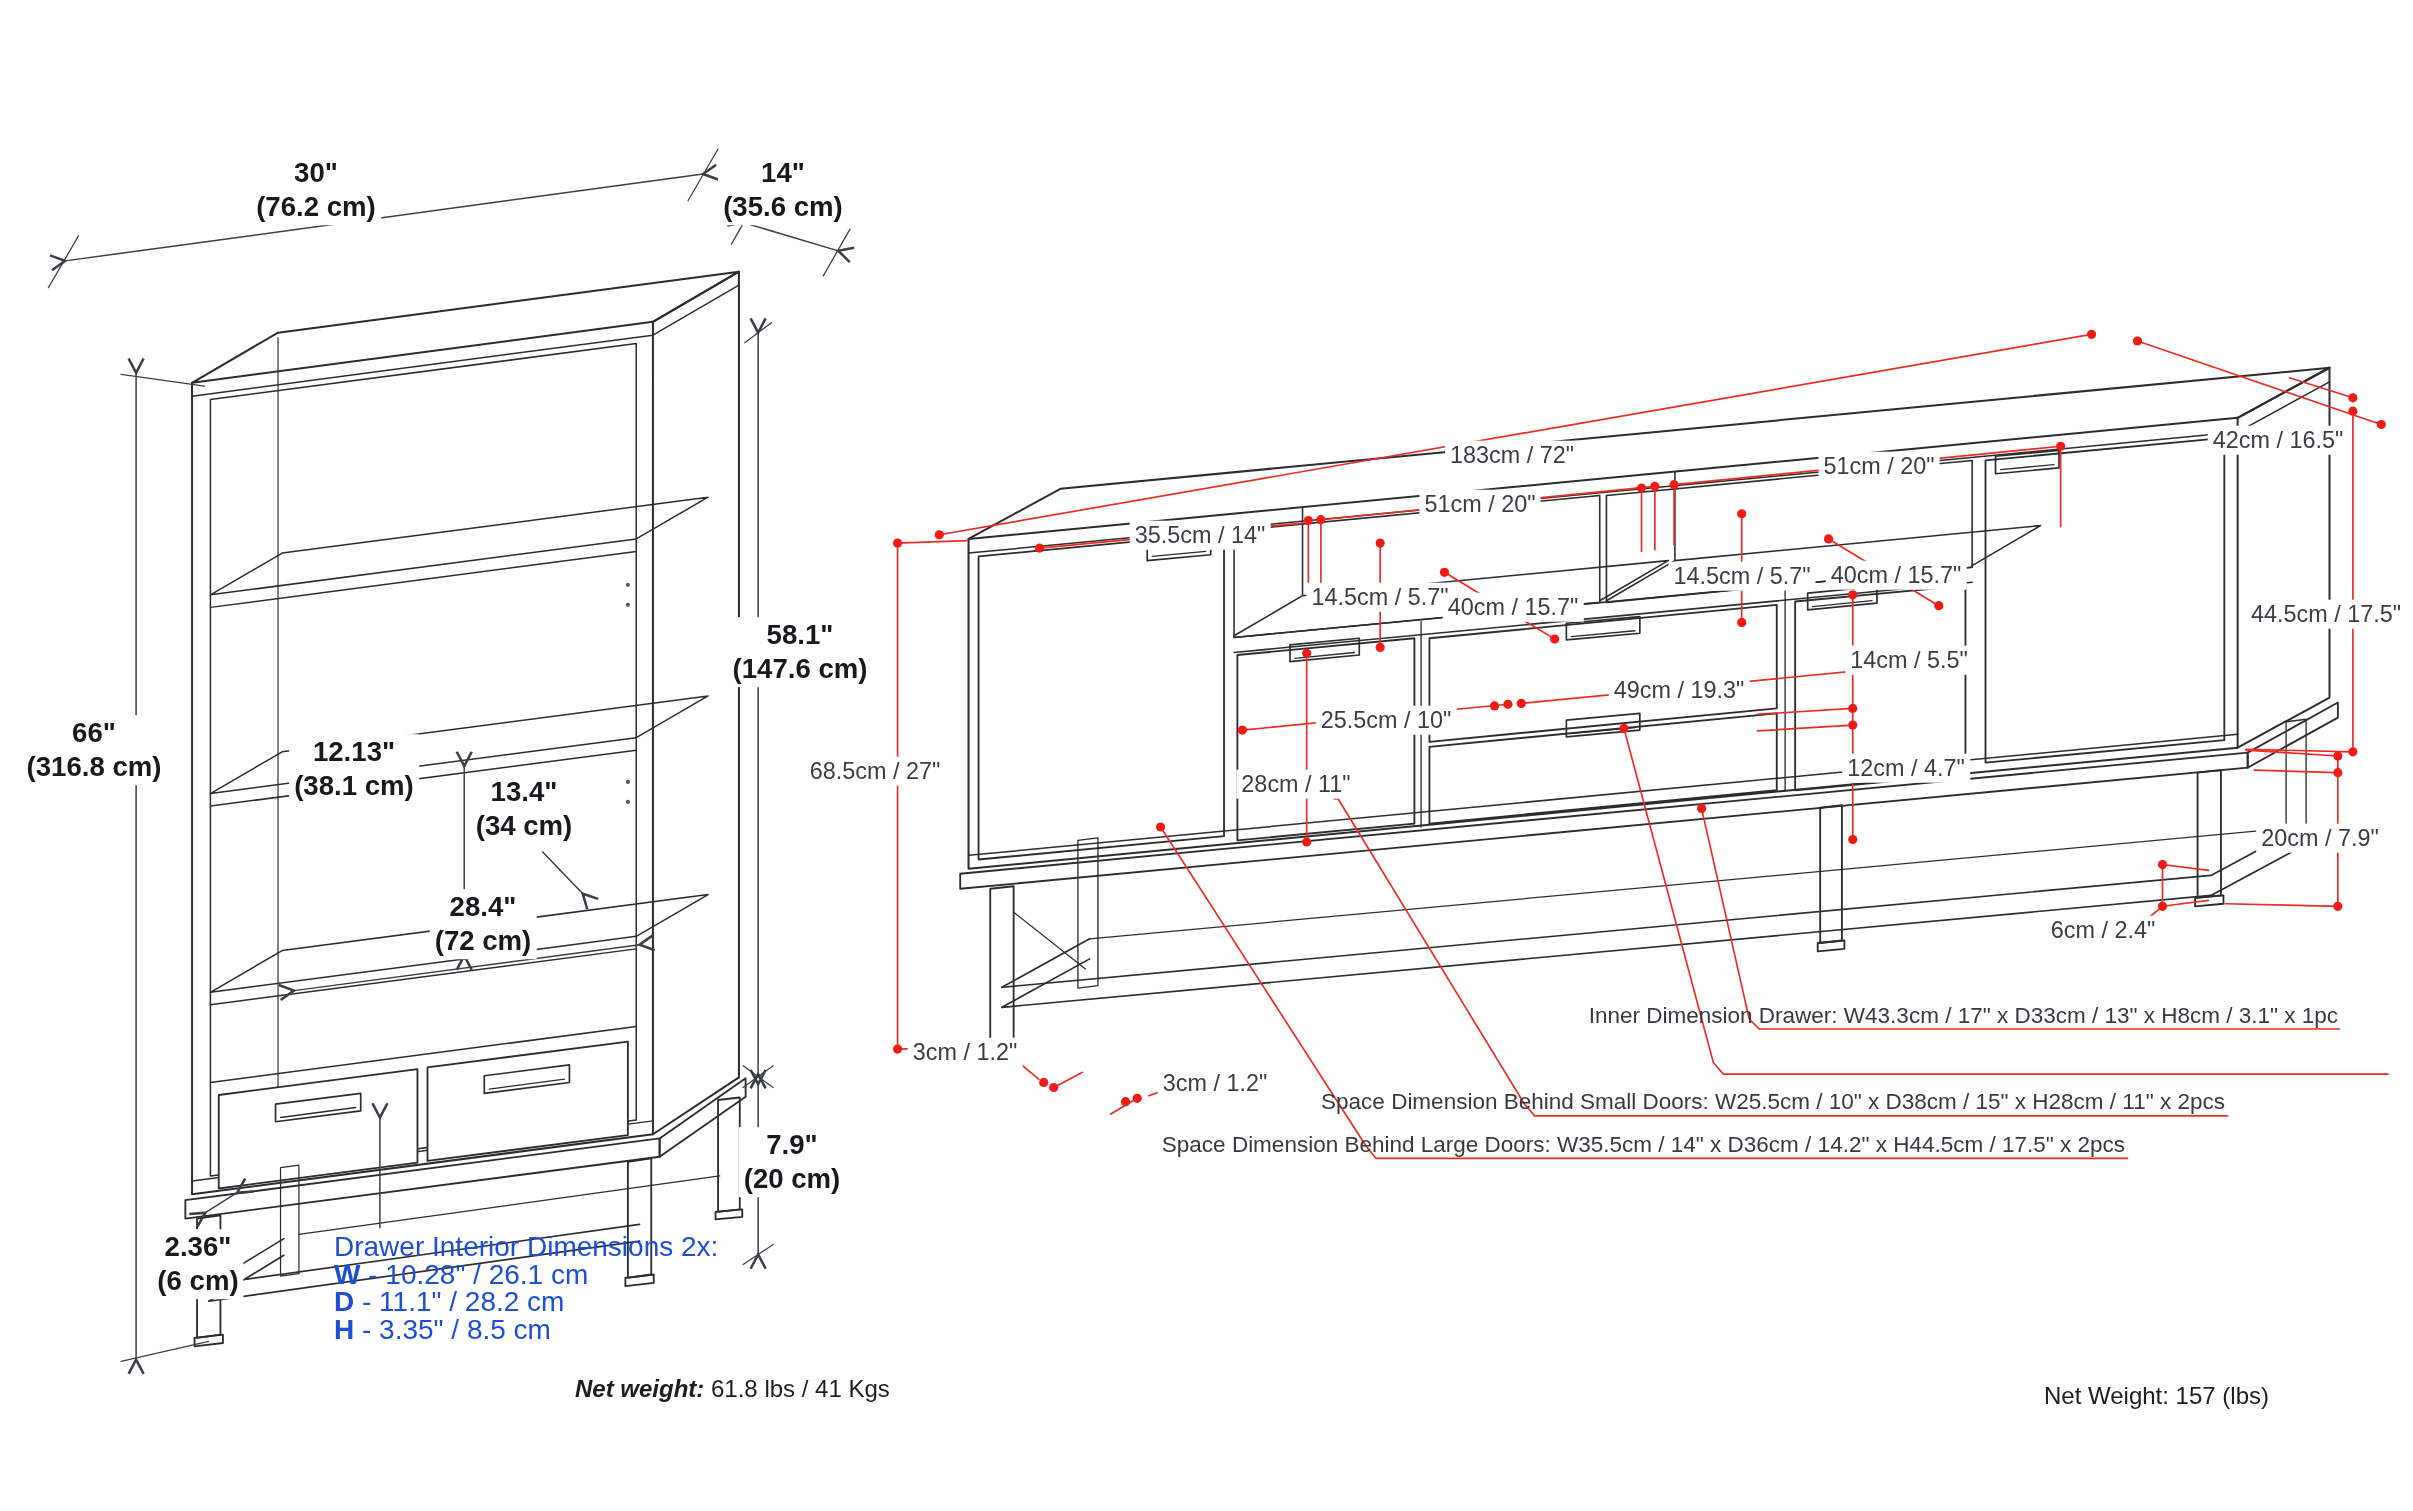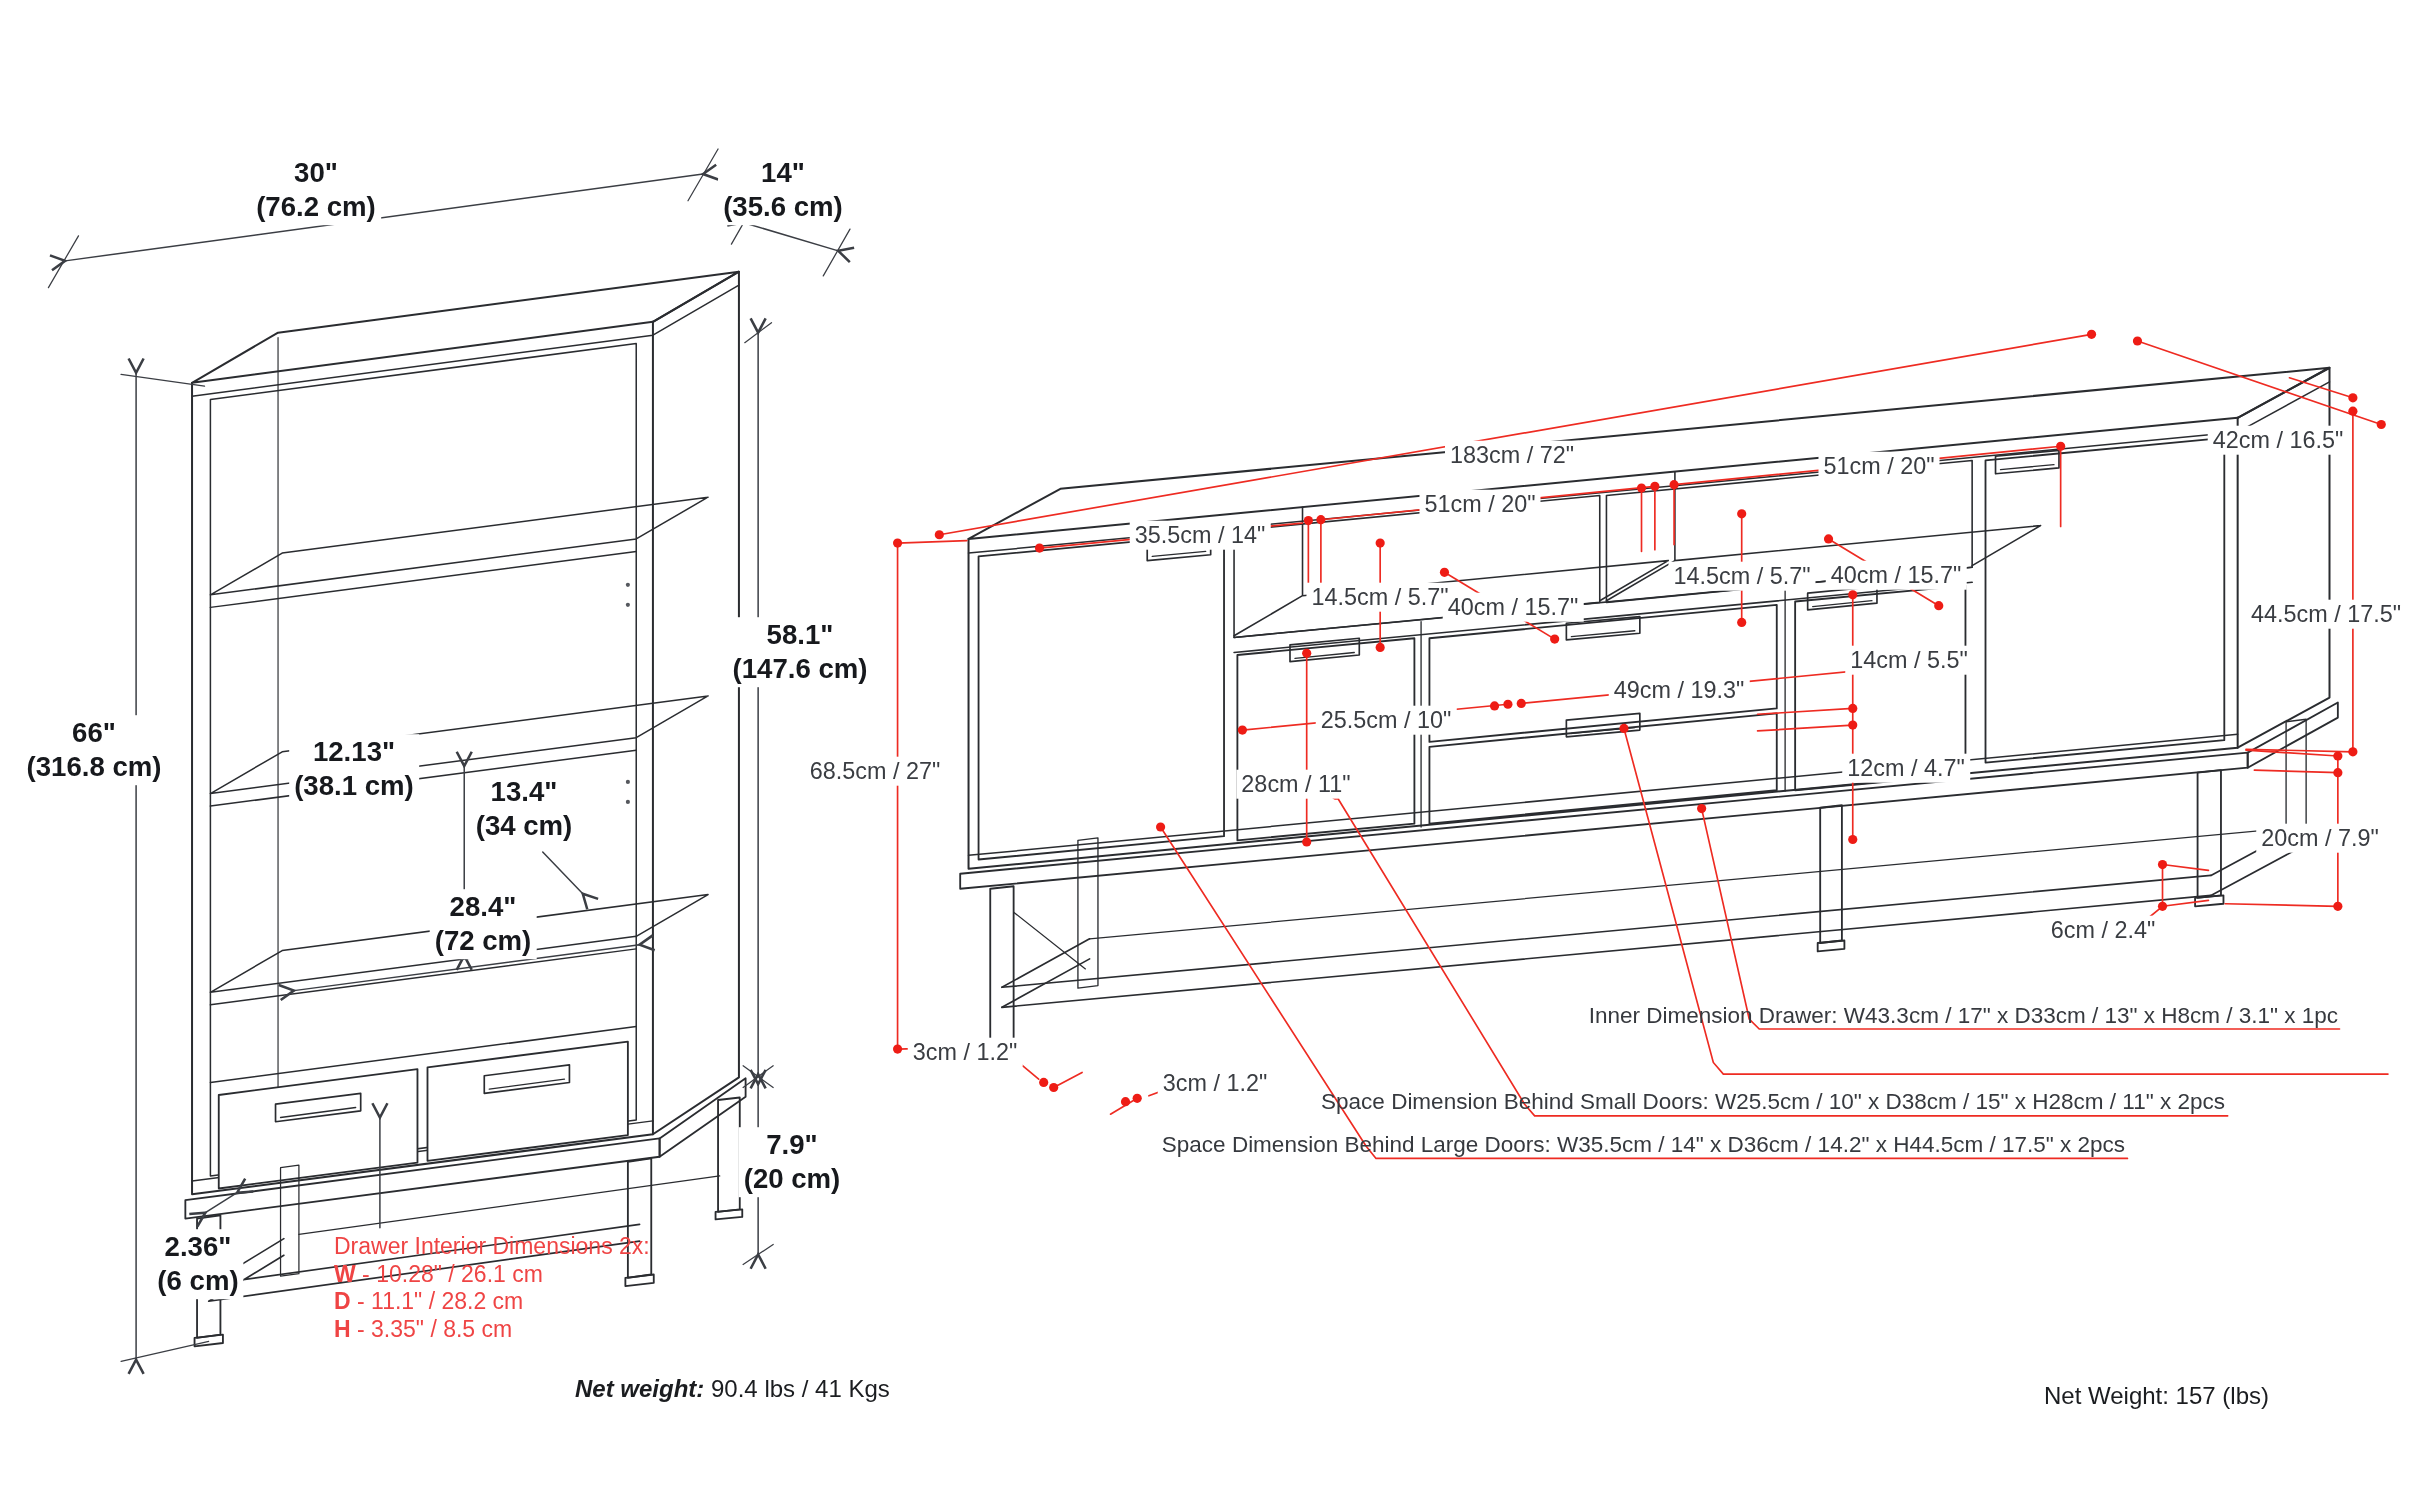--- a/index.html
+++ b/index.html
@@ -7,21 +7,21 @@
           font-family:"Liberation Sans",sans-serif;overflow:hidden;}
   .canvas svg{position:absolute;left:0;top:0;}
   .lbl{position:absolute;transform:translate(-50%,-50%);text-align:center;
        background:#ffffff;padding:0.8px 5px;white-space:nowrap;}
   .lbl-bc{font-size:27.6px;font-weight:600;color:#17191d;line-height:34px;}
   .lbl-bc span{display:block;}
   .lbl-tv{font-size:23.4px;font-weight:400;color:#3a3d42;}
   .note{position:absolute;transform:translateY(-50%);font-size:22.5px;color:#36393e;white-space:nowrap;}
   .nw{position:absolute;font-size:24px;color:#1b1d20;white-space:nowrap;}
   .nw b{font-weight:700;font-style:italic;}
-  .dnote{position:absolute;font-size:23px;color:#ef4444;line-height:27.6px;white-space:nowrap;}
+  .dnote{position:absolute;font-size:28px;color:#1d4ed8;line-height:27.6px;white-space:nowrap;}
   .dnote b{font-weight:700;}
 </style>
 </head>
 <body>
 
 <div class="canvas">
 
 <svg width="2413" height="1512" viewBox="0 0 2890 1810">
   <defs>
     <marker id="dimarr" viewBox="0 0 12 12" refX="1.5" refY="6" markerWidth="12" markerHeight="12" orient="auto-start-reverse">
@@ -269,21 +269,21 @@
 </div>
 
 <div class="dnote" style="left:334px;top:1233px">
   <div>Drawer Interior Dimensions 2x:</div>
   <div><b>W</b><span> - 10.28" / 26.1 cm</span></div>
   <div><b>D</b><span> - 11.1" / 28.2 cm</span></div>
   <div><b>H</b><span> - 3.35" / 8.5 cm</span></div>
 </div>
 
 <div class="nw" style="left:575px;top:1375px">
-  <b>Net weight:</b><span> 90.4 lbs / 41 Kgs</span>
+  <b>Net weight:</b><span> 61.8 lbs / 41 Kgs</span>
 </div>
 
 <div class="lbl lbl-tv" style="left:1512px;top:455px">183cm / 72"</div>
 <div class="lbl lbl-tv" style="left:2278px;top:440px">42cm / 16.5"</div>
 <div class="lbl lbl-tv" style="left:1480px;top:504px">51cm / 20"</div>
 <div class="lbl lbl-tv" style="left:1879px;top:466px">51cm / 20"</div>
 <div class="lbl lbl-tv" style="left:1200px;top:535px">35.5cm / 14"</div>
 <div class="lbl lbl-tv" style="left:1380px;top:597px">14.5cm / 5.7"</div>
 <div class="lbl lbl-tv" style="left:1513px;top:607px">40cm / 15.7"</div>
 <div class="lbl lbl-tv" style="left:1742px;top:576px">14.5cm / 5.7"</div>

